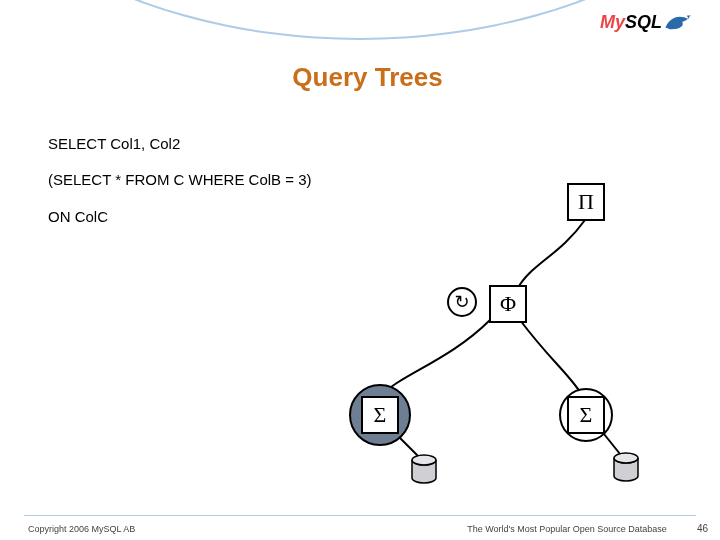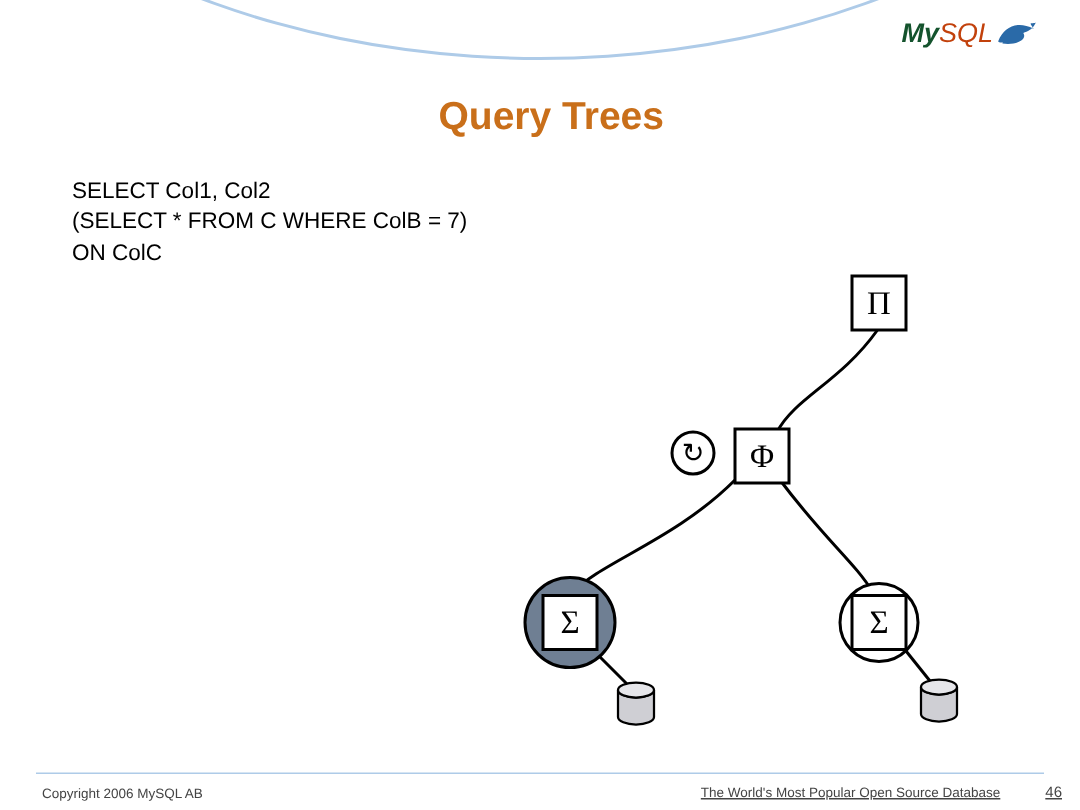--- a/index.html
+++ b/index.html
@@ -21,22 +21,22 @@
     border-radius: 50%;
     background: transparent;
   }
   .logo {
     position: absolute;
     top: 12px;
     right: 28px;
     display: flex;
     align-items: flex-end;
   }
-  .logo-text1 { color: #14532d; font-weight: bold; font-size: 18px; font-style: italic; }
-  .logo-text2 { color: #c2410c; font-weight: normal; font-size: 18px; font-style: italic; }
+  .logo-text1 { color: #ef4444; font-weight: bold; font-size: 18px; font-style: italic; }
+  .logo-text2 { color: #000000; font-weight: bold; font-size: 18px; font-style: italic; }
   .logo-dolphin {
     width: 28px; height: 20px; margin-left: 2px; align-self: flex-start;
   }
   .title {
     position: absolute;
     top: 62px;
     left: 0; right: 0;
     text-align: center;
     color: #c96f1a;
     font-weight: 900;
@@ -46,41 +46,41 @@
   }
   .sql {
     position: absolute;
     top: 118px;
     left: 48px;
     font-size: 15px;
     line-height: 1.35;
     font-family: Arial, sans-serif;
     color: #000;
   }
-  .sql div { white-space: pre; }
+  .sql div { white-space: pre; margin-top: 16px; }
   .diagram {
     position: absolute;
     top: 160px;
     left: 300px;
     width: 380px;
     height: 330px;
   }
   .footer {
     position: absolute;
     bottom: 6px;
     left: 28px;
     right: 12px;
     display: flex;
     justify-content: space-between;
     align-items: center;
     font-size: 9px;
     color: #444;
     gap: 16px;
   }
-  .footer-right { display: flex; gap: 30px; text-decoration: underline; }
+  .footer-right { display: flex; align-items: center; gap: 30px; }
   .page-num { font-size: 10px; }
   .footer-line {
     position: absolute;
     bottom: 24px;
     left: 24px;
     right: 24px;
     height: 1px;
     background: #aecbe8;
   }
   .node-box {
@@ -119,21 +119,21 @@
   <span class="logo-text2">SQL</span>
   <svg class="logo-dolphin" viewBox="0 0 40 28">
     <path d="M2 22 C8 8 20 2 36 10 C30 2 34 6 38 4 C34 12 30 12 26 14 C30 20 20 26 6 24 C8 22 4 24 2 22 Z" fill="#2a6aa8"></path>
   </svg>
 </div>
 
 <div class="title">Query Trees</div>
 
 <div class="sql">
   <div>SELECT Col1, Col2</div>
-  <div>(SELECT * FROM C WHERE ColB = 7)</div>
+  <div>(SELECT * FROM C WHERE ColB = 3)</div>
   <div>ON ColC</div>
 </div>
 
 <svg class="diagram" viewBox="0 0 380 330">
 
   <path class="edge" d="M 285 60 C 260 95, 230 105, 218 128"></path>
   <path class="edge" d="M 190 160 C 150 200, 100 215, 82 235"></path>
   <path class="edge" d="M 220 160 C 250 200, 270 215, 282 235"></path>
 
   <rect class="node-box" x="268" y="24" width="36" height="36"></rect>

